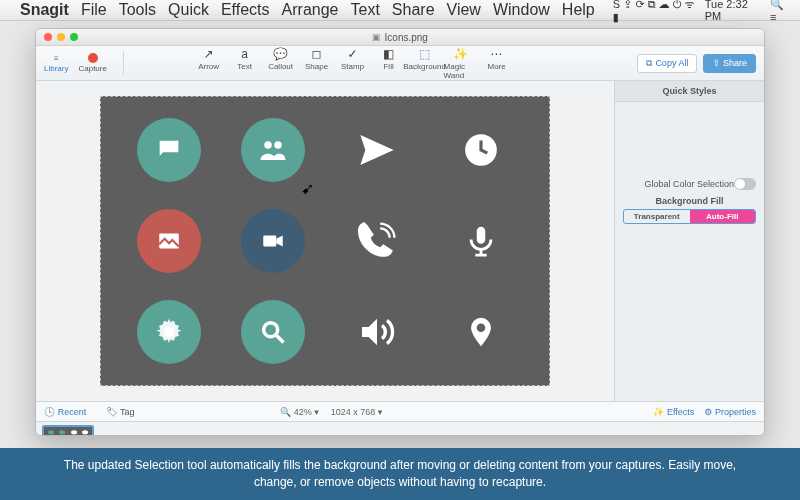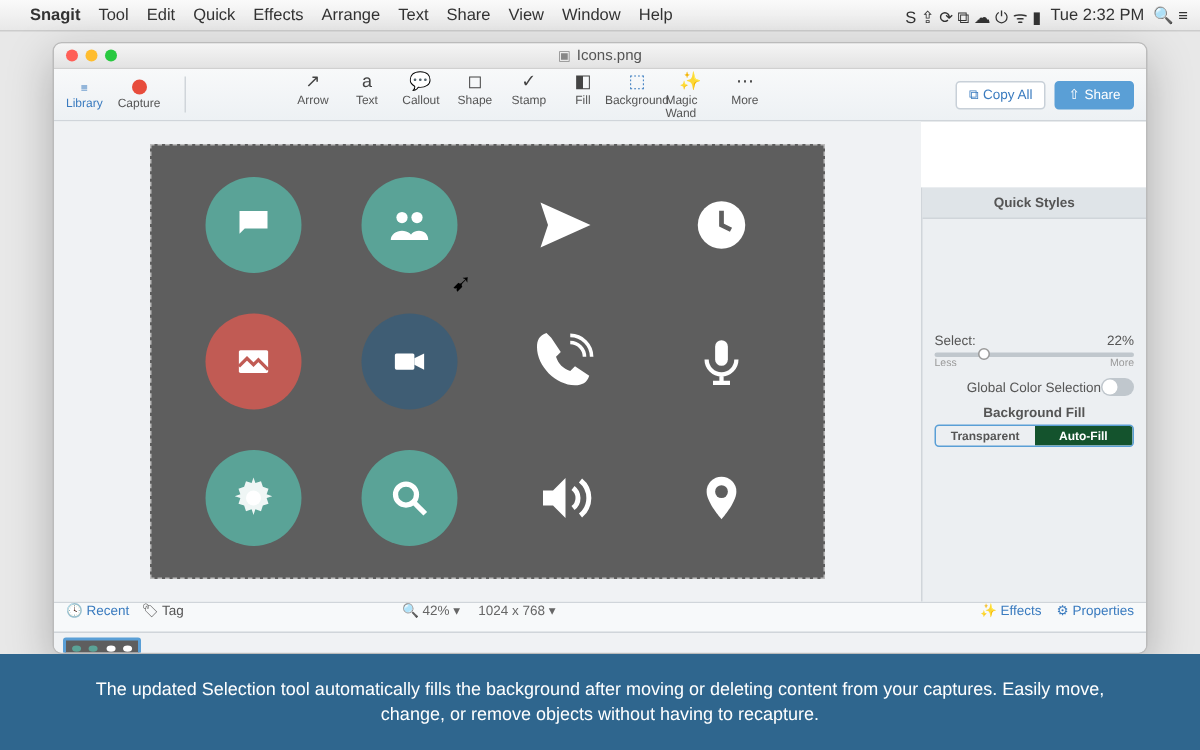--- a/index.html
+++ b/index.html
@@ -1,19 +1,19 @@
 <!DOCTYPE html>
 <html><head>
 <meta charset="utf-8">
 <style>
   * { box-sizing: border-box; margin: 0; padding: 0; }
   body { font-family: -apple-system, "Helvetica Neue", Arial, sans-serif; font-size: 11px; background: #e8e8e8; width: 800px; height: 500px; overflow: hidden; color: #333; }
   .menubar { height: 21px; background: linear-gradient(#fafafa,#e8e8e8); display: flex; align-items: center; padding: 0 8px; border-bottom: 1px solid #ccc; }
   .menubar .apple { font-size: 13px; margin-right: 12px; }
-  .menubar .item { margin-right: 12px; font-size: 11px; }
+  .menubar .item { margin-right: 12px; font-size: 16px; }
   .menubar .appname { font-weight: 600; }
   .menubar .spacer { flex: 1; }
   .menubar .status { margin-left: 6px; font-size: 11px; color: #333; }
   .window { position: absolute; top: 28px; left: 35px; width: 730px; height: 408px; background: #fff; border: 1px solid #bbb; border-radius: 6px; box-shadow: 0 10px 30px rgba(0,0,0,.25); overflow: hidden; }
   .titlebar { height: 17px; background: linear-gradient(#f5f5f5,#e3e3e3); border-bottom: 1px solid #d0d0d0; display:flex; align-items:center; justify-content:center; position:relative; font-size:10px; color:#555; }
   .titlebar .dots { position:absolute; left:8px; display:flex; gap:5px; }
   .titlebar .dot { width:8px; height:8px; border-radius:50%; }
   .dot.r{background:#ff5f57;} .dot.y{background:#ffbd2e;} .dot.g{background:#28c940;}
   .titlebar .ticon { margin-right:4px; color:#888; font-size:9px; }
   .toolbar { height: 35px; background: linear-gradient(#f8f9fa,#edf1f4); border-bottom:1px solid #d0d5da; display:flex; align-items:center; padding: 0 8px; font-size:8px; color:#555; }
@@ -29,54 +29,54 @@
   .btn { border:1px solid #c8d0d8; background:#fff; border-radius:3px; padding:3px 8px; font-size:9px; color:#3a7bbf; display:flex; align-items:center; gap:3px; }
   .btn.share { background:#5a9fd6; color:#fff; border-color:#5a9fd6; }
   .main { display:flex; height: 320px; }
   .canvas-wrap { flex:1; background:#f0f2f4; display:flex; align-items:center; justify-content:center; position:relative; }
   .canvas { width: 450px; height: 290px; background:#5e5e5e; border: 1px dashed #bbb; display:grid; grid-template-columns: repeat(4, 1fr); grid-template-rows: repeat(3, 1fr); padding: 12px 20px; gap: 8px; position:relative; }
   .canvas .cell { display:flex; align-items:center; justify-content:center; }
   .circle { width:64px; height:64px; border-radius:50%; display:flex; align-items:center; justify-content:center; }
   .c-teal{background:#5aa397;} .c-red{background:#c15b54;} .c-blue{background:#3f5d74;}
   .plain { color:#fff; }
   .cursor { position:absolute; top:82px; left:200px; font-size:16px; color:#000; }
-  .sidepanel { width:150px; background:#eceff2; border-left:1px solid #d0d5da; display:flex; flex-direction:column; font-size:9px;margin-top:44px; }
+  .sidepanel { width:150px; background:#eceff2; border-left:1px solid #d0d5da; display:flex; flex-direction:column; font-size:9px; }
   .panel-h { background:#dfe4e8; padding:5px; text-align:center; font-weight:600; color:#555; border-bottom:1px solid #d0d5da; }
   .panel-body { padding: 6px 8px; color:#555; }
   .panel-body .row { margin-bottom:6px; }
   .blank { flex:0 0 70px; }
   .slider { display:flex; align-items:center; gap:4px; }
   .slider .track { flex:1; height:3px; background:#c0c7cd; border-radius:2px; position:relative; }
   .slider .thumb { position:absolute; left:22%; top:-3px; width:8px; height:8px; background:#fff; border:1px solid #999; border-radius:50%; }
   .labels { display:flex; justify-content:space-between; font-size:7px; color:#999; margin-top:1px; }
   .toggle { display:flex; justify-content:flex-end; align-items:center; }
   .switch { width:22px; height:12px; background:#c0c7cd; border-radius:6px; position:relative; }
   .switch::after { content:""; position:absolute; left:1px; top:1px; width:10px; height:10px; background:#fff; border-radius:50%; }
   .seg { display:flex; border:1px solid #5a9fd6; border-radius:3px; overflow:hidden; font-size:8px; }
   .seg div { flex:1; text-align:center; padding:2px 0; }
-  .seg .active { background:#14532d; color:#fff; }
-  .statusbar { height:20px; border-top:1px solid #d0d5da; background:#f7f9fa; display:flex; align-items:flex-start; padding:0 8px; font-size:9px; color:#3a7bbf; gap:8px; }
+  .seg .active { background:#ec4899; color:#fff; }
+  .statusbar { height:20px; border-top:1px solid #d0d5da; background:#f7f9fa; display:flex; align-items:center; padding:0 8px; font-size:9px; color:#3a7bbf; gap:20px; }
   .statusbar .mid { margin:0 auto; color:#666; display:flex; gap:12px; }
   .statusbar .end { margin-left:auto; display:flex; gap:10px; }
   .tray { height:36px; background:#f0f2f4; border-top:1px solid #d0d5da; display:flex; align-items:center; padding:3px 6px; }
   .thumb-img { width:52px; height:30px; background:#5e5e5e; border:2px solid #5a9fd6; border-radius:2px; display:grid; grid-template-columns:repeat(4,1fr); grid-template-rows:repeat(3,1fr); padding:2px; gap:1px; }
   .thumb-img div { background:#fff; border-radius:50%; transform:scale(.6); }
   .thumb-img div:nth-child(1){background:#5aa397;} .thumb-img div:nth-child(2){background:#5aa397;}
   .thumb-img div:nth-child(5){background:#c15b54;} .thumb-img div:nth-child(6){background:#3f5d74;}
   .thumb-img div:nth-child(9){background:#5aa397;} .thumb-img div:nth-child(10){background:#5aa397;}
-  .banner { position:absolute; left:0; right:0; bottom:0; height:64px; background:#2f668e; color:#fff; display:flex; align-items:center; justify-content:center; text-align:center; padding:0 60px; font-size:12px; line-height:1.4; }
+  .banner { position:absolute; left:0; right:0; bottom:0; height:52px; background:#2f668e; color:#fff; display:flex; align-items:center; justify-content:center; text-align:center; padding:0 60px; font-size:12px; line-height:1.4; }
 </style>
 </head>
 <body>
 
 <div class="menubar">
   <span class="apple"></span>
   <span class="item appname">Snagit</span>
-  <span class="item">Tool</span>
-  <span class="item">Edit</span>
+  <span class="item">File</span>
+  <span class="item">Tools</span>
   <span class="item">Quick</span>
   <span class="item">Effects</span>
   <span class="item">Arrange</span>
   <span class="item">Text</span>
   <span class="item">Share</span>
   <span class="item">View</span>
   <span class="item">Window</span>
   <span class="item">Help</span>
   <span class="spacer"></span>
   <span class="status">S ⇪ ⟳ ⧉ ☁ ⏻ ᯤ ▮</span>
@@ -245,35 +245,20 @@
             </svg>
           </div>
         <span class="cursor">➹</span>
       </div>
     </div>
 
     <div class="sidepanel">
       <div class="panel-h">Quick Styles</div>
       <div class="blank"></div>
       <div class="panel-body">
-        <div class="row">
-          <div style="display:flex;justify-content:space-between;align-items:center;">
-            <span>Select:</span>
-            <span class="val">22%</span>
-          </div>
-          <div class="slider" style="margin-top:3px;">
-            <div class="track">
-                <div class="thumb"></div>
-              </div>
-          </div>
-          <div class="labels">
-              <span>Less</span>
-              <span>More</span>
-            </div>
-        </div>
         <div class="row toggle">
           <span>Global Color Selection</span>
           <div class="switch"></div>
         </div>
         <div class="row" style="text-align:center;font-weight:bold;">
           <div style="margin-bottom:3px;">Background Fill</div>
           <div class="seg">
             <div>Transparent</div>
             <div class="active">Auto-Fill</div>
           </div>

